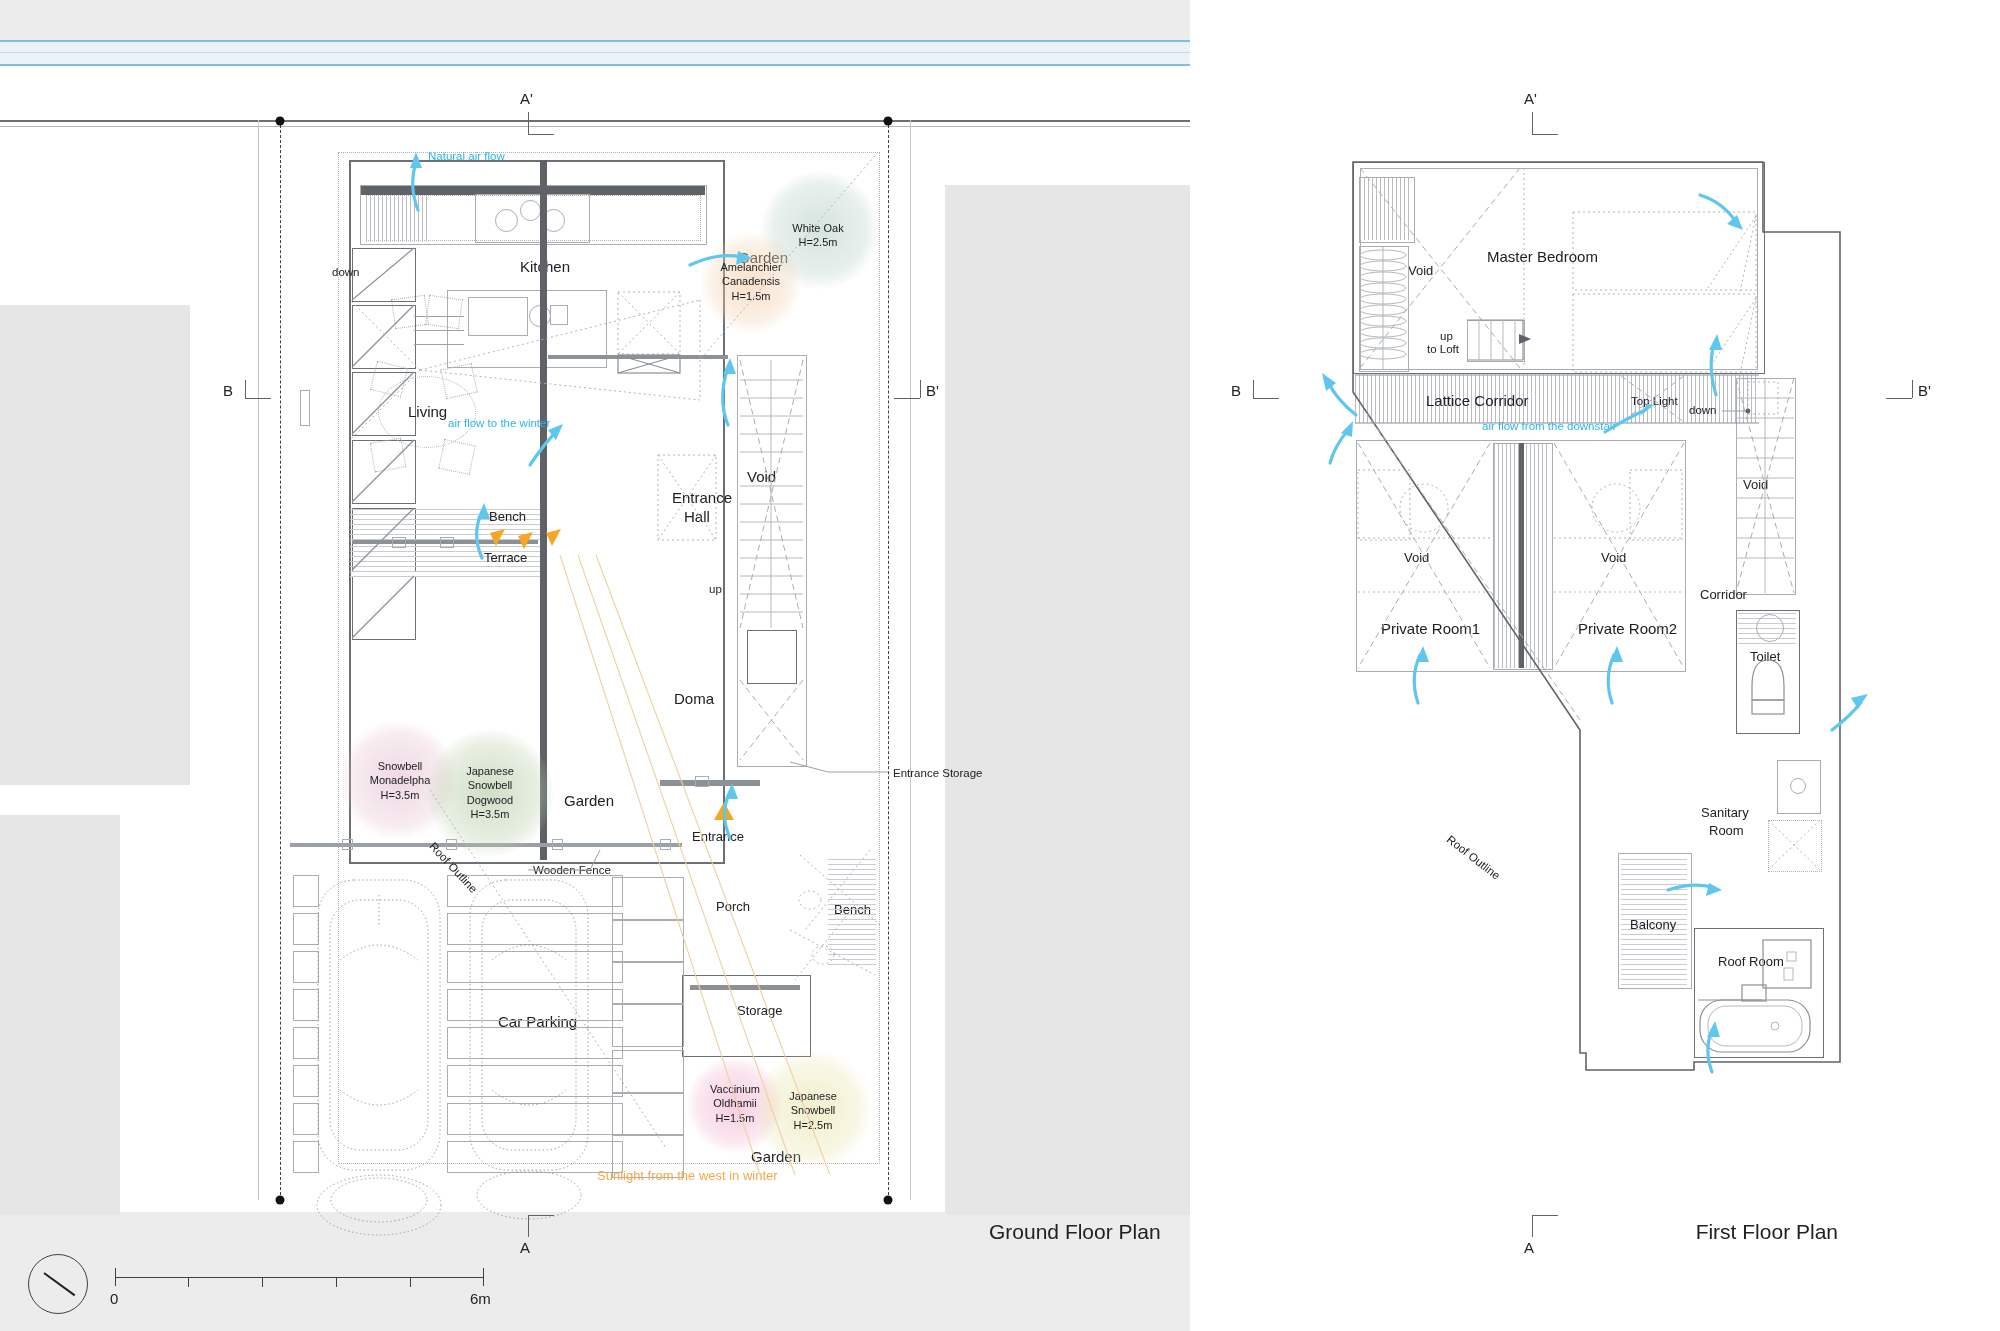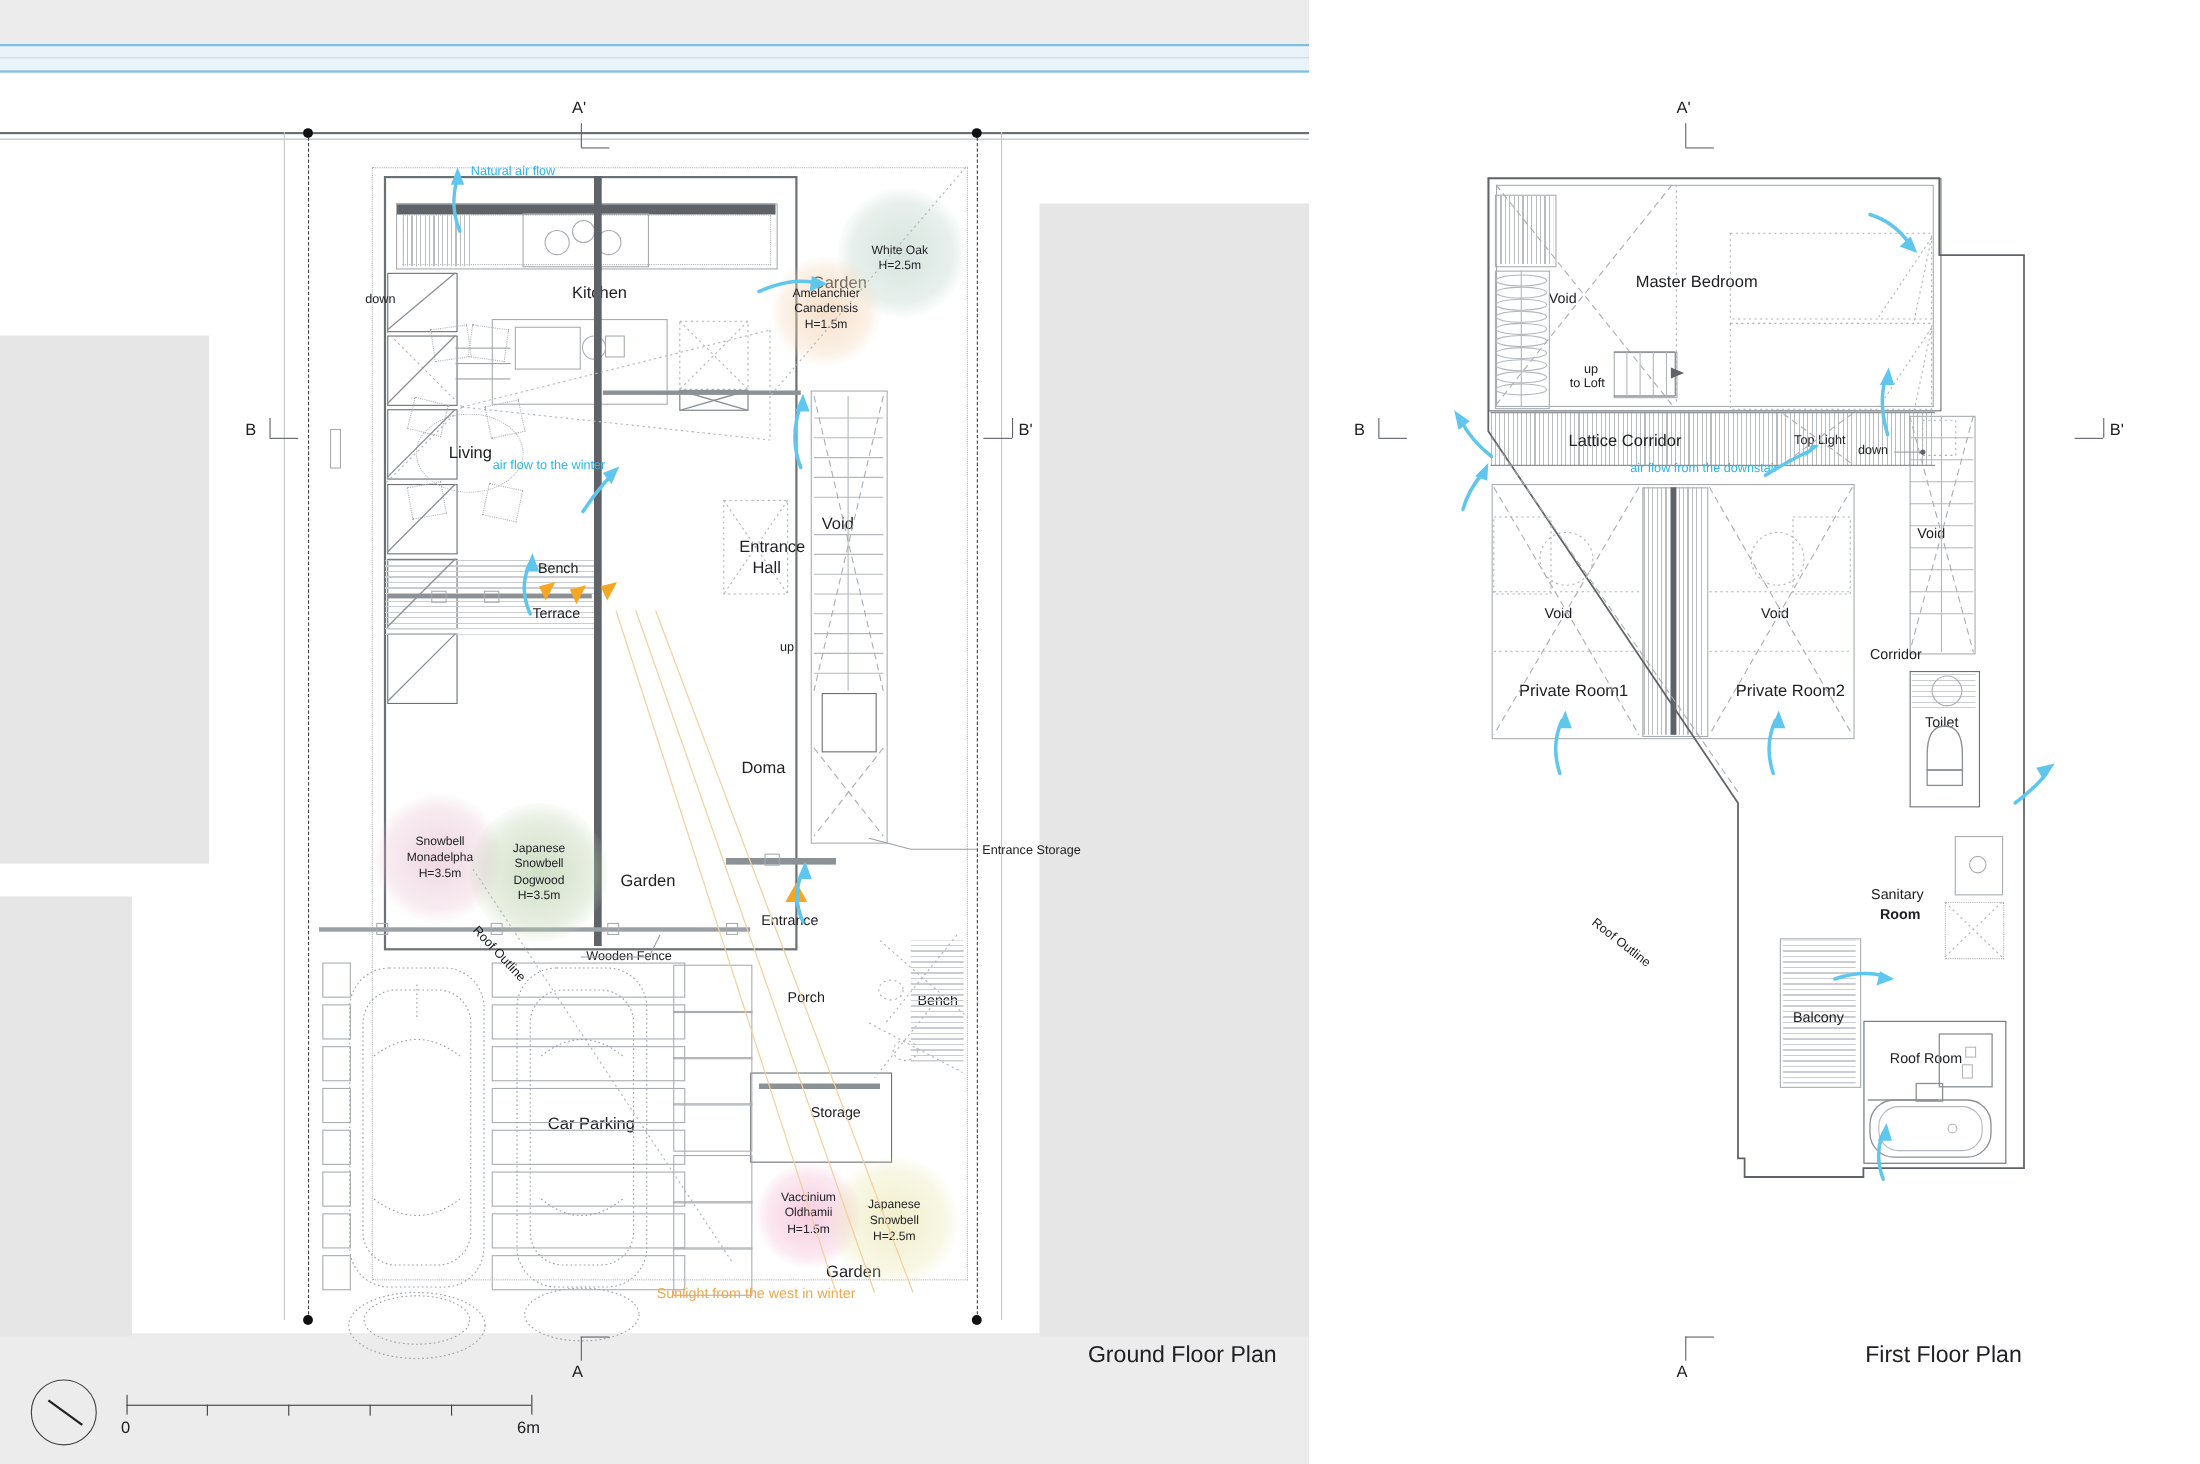--- a/index.html
+++ b/index.html
@@ -436,21 +436,21 @@
   <div class="lbl sm" style="left:1689px;top:404px;">down</div>
 
   <div class="lbl md" style="left:1700px;top:588px;">Corridor</div>
 
   <div class="rect-o" style="left:1736px;top:610px;width:62px;height:122px;border-width:1.5px;"></div>
   <div class="hatchh" style="left:1738px;top:612px;width:58px;height:32px;"></div>
   <div class="rect-thin" style="left:1756px;top:614px;width:26px;height:26px;border-radius:50%;"></div>
   <div class="lbl md" style="left:1750px;top:650px;">Toilet</div>
 
   <div class="lbl md" style="left:1701px;top:806px;">Sanitary</div>
-  <div class="lbl md" style="left:1709px;top:824px;font-weight:bold;">Room</div>
+  <div class="lbl md" style="left:1709px;top:824px;">Room</div>
   <div class="rect-thin" style="left:1777px;top:760px;width:42px;height:52px;"></div>
   <div class="rect-thin" style="left:1790px;top:778px;width:14px;height:14px;border-radius:50%;"></div>
   <div class="rect-dot" style="left:1768px;top:820px;width:52px;height:50px;"></div>
 
   <div class="hatchh" style="left:1621px;top:855px;width:66px;height:130px;"></div>
   <div class="rect-thin" style="left:1618px;top:853px;width:72px;height:134px;"></div>
   <div class="lbl md" style="left:1630px;top:918px;">Balcony</div>
 
   <div class="rect-o" style="left:1694px;top:928px;width:128px;height:128px;border-width:1.5px;"></div>
   <div class="lbl md" style="left:1718px;top:955px;">Roof Room</div>

